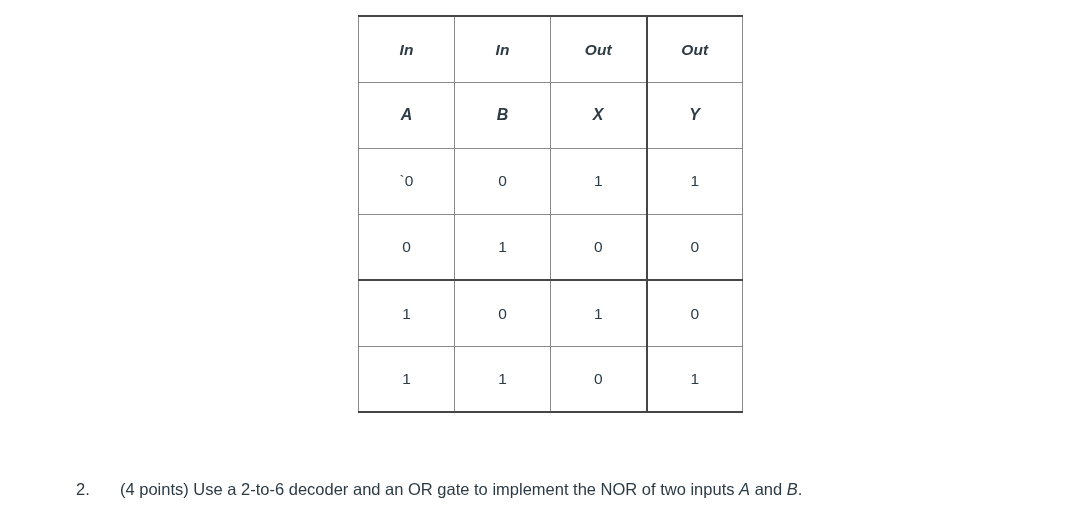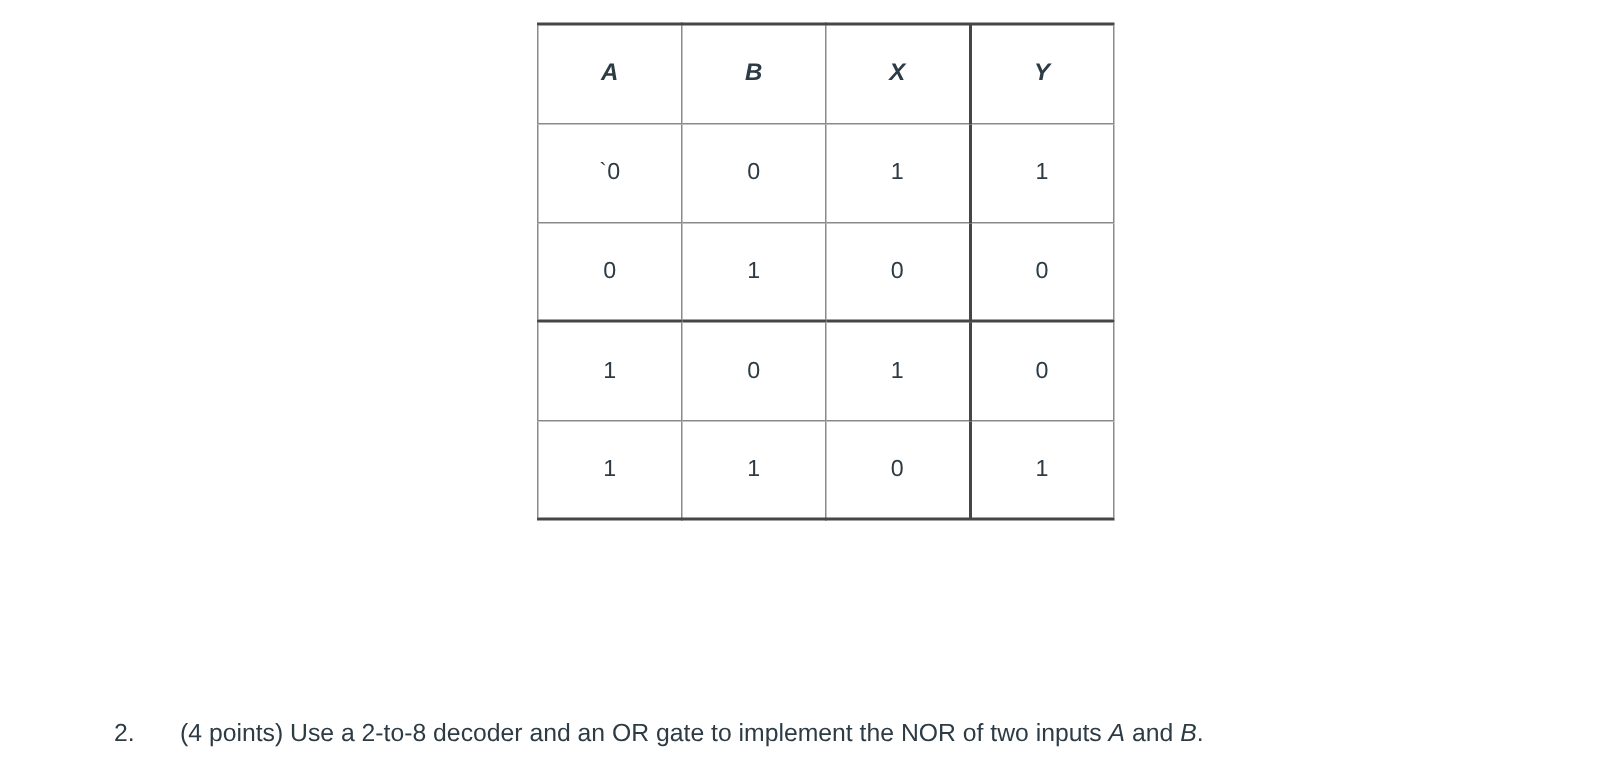--- a/index.html
+++ b/index.html
@@ -89,20 +89,26 @@
     font-style: italic;
   }
 </style>
 </head>
 <body>
 
 <div class="truth-table-wrap">
   <table class="truth-table">
     <tbody>
       <tr>
+        <td><span class="hdr-italic">In</span></td>
+        <td><span class="hdr-italic">In</span></td>
+        <td class="col-divider"><span class="hdr-italic">Out</span></td>
+        <td><span class="hdr-italic">Out</span></td>
+      </tr>
+      <tr>
         <td><span class="hdr-letter">A</span></td>
         <td><span class="hdr-letter">B</span></td>
         <td class="col-divider"><span class="hdr-letter">X</span></td>
         <td><span class="hdr-letter">Y</span></td>
       </tr>
       <tr>
         <td>`0</td>
         <td>0</td>
         <td class="col-divider">1</td>
         <td>1</td>
@@ -124,14 +130,14 @@
         <td>1</td>
         <td class="col-divider">0</td>
         <td>1</td>
       </tr>
     </tbody>
   </table>
 </div>
 
 <div class="question-line">
   <span class="q-number">2.</span>
-  <span class="q-text"><span>(4 points) Use a 2-to-8 decoder and an OR gate to implement the NOR of two inputs </span><i>A</i><span> and </span><i>B</i><span>.</span></span>
+  <span class="q-text"><span>(4 points) Use a 2-to-6 decoder and an OR gate to implement the NOR of two inputs </span><i>A</i><span> and </span><i>B</i><span>.</span></span>
 </div>
 
 </body></html>

